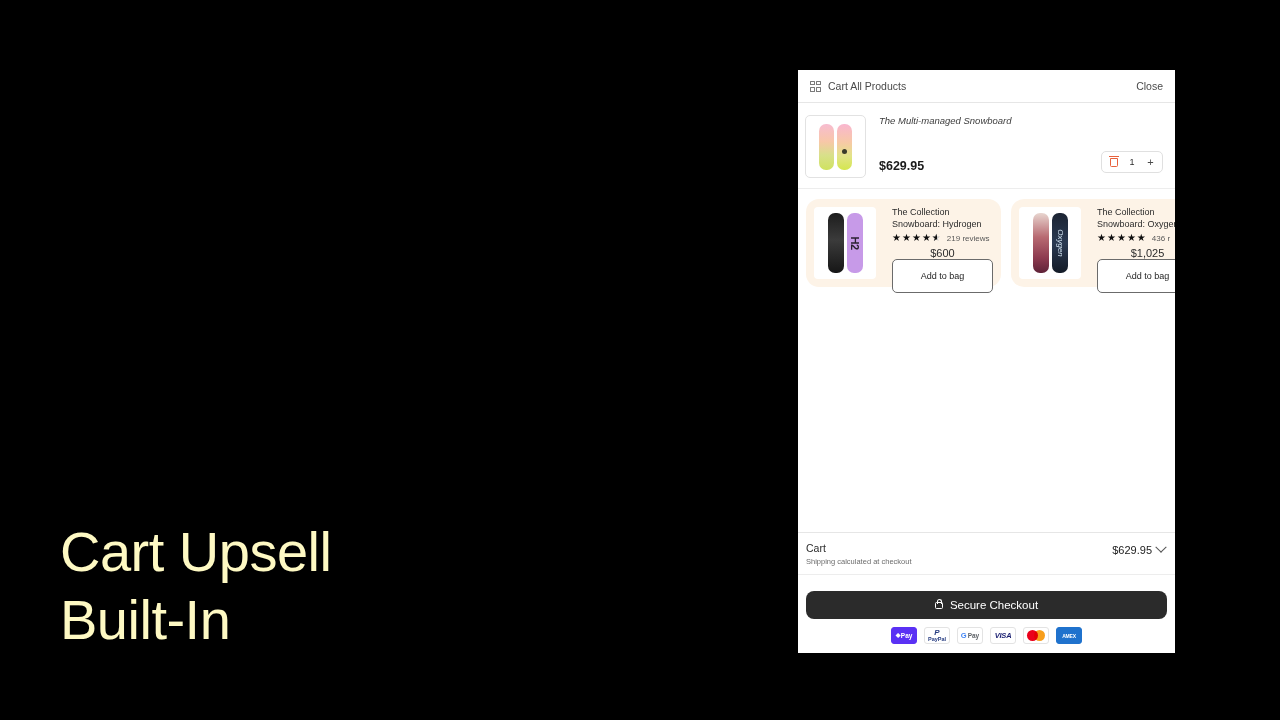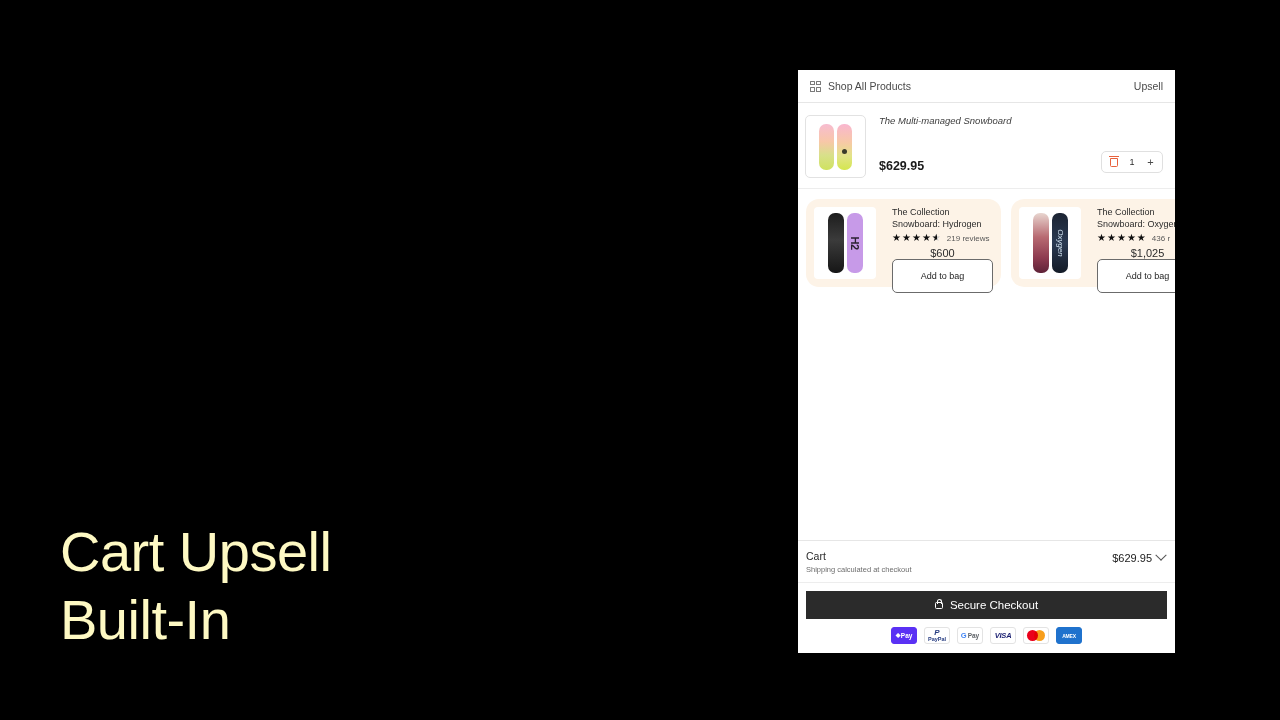--- a/index.html
+++ b/index.html
@@ -362,28 +362,29 @@
     border-bottom: 1.2px solid #555;
     transform: rotate(45deg) translate(-2px,-2px);
   }
   .checkout-wrap { padding: 8px 8px 6px 8px; }
   .checkout-btn {
     width: 100%;
     height: 28px;
     background: #2b2b2b;
     color: #ffffff;
     border: none;
-    border-radius: 0;
+    border-radius: 8px;
     font-size: 11.5px;
     font-family: inherit;
     display: flex;
     align-items: center;
     justify-content: center;
     gap: 7px;
     cursor: pointer;
+    margin-top: 8px;
   }
   .lock {
     width: 8px; height: 7px;
     border: 1.2px solid #ffffff;
     border-radius: 1.5px;
     position: relative;
     box-sizing: border-box;
   }
   .lock::before {
     content: "";
@@ -437,23 +438,23 @@
 <div class="drawer">
 
   <div class="drawer-header">
     <div class="shop-all">
       <span class="grid-icon">
         <i></i>
           <i></i>
           <i></i>
           <i></i>
       </span>
-      <span>Shop All Products</span>
+      <span>Cart All Products</span>
     </div>
-    <div class="close-btn">Upsell</div>
+    <div class="close-btn">Close</div>
   </div>
 
   <div class="cart-body">
 
     <div class="line-item">
       <div class="thumb">
         <span class="board pink-a"></span>
         <span class="board pink-b"></span>
       </div>
       <div class="item-info">

